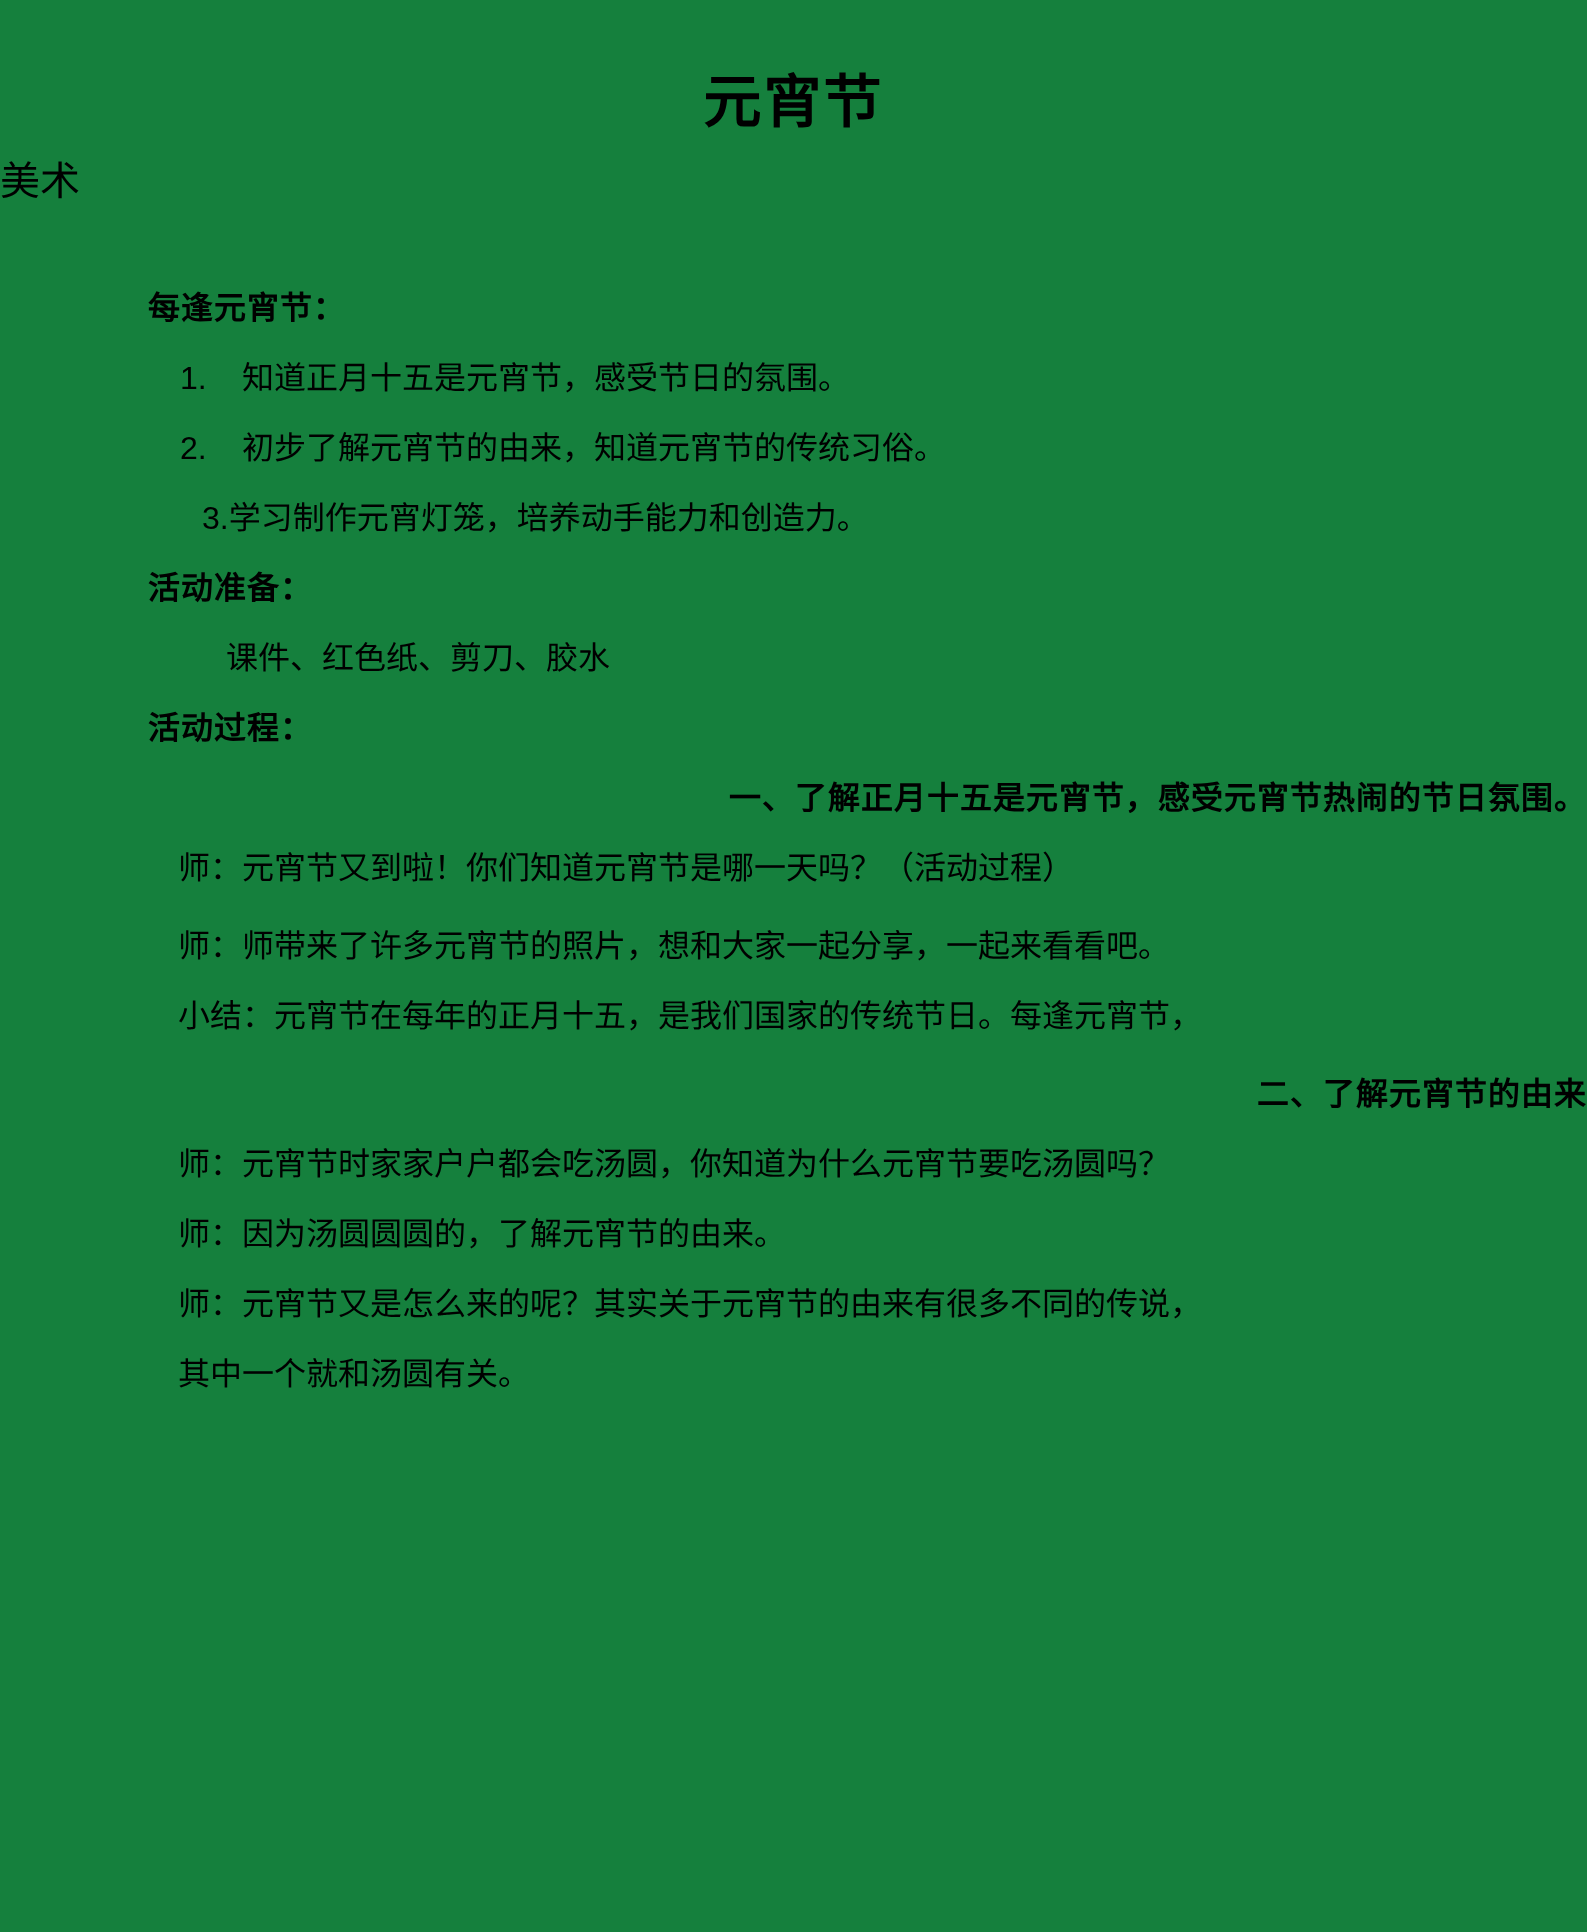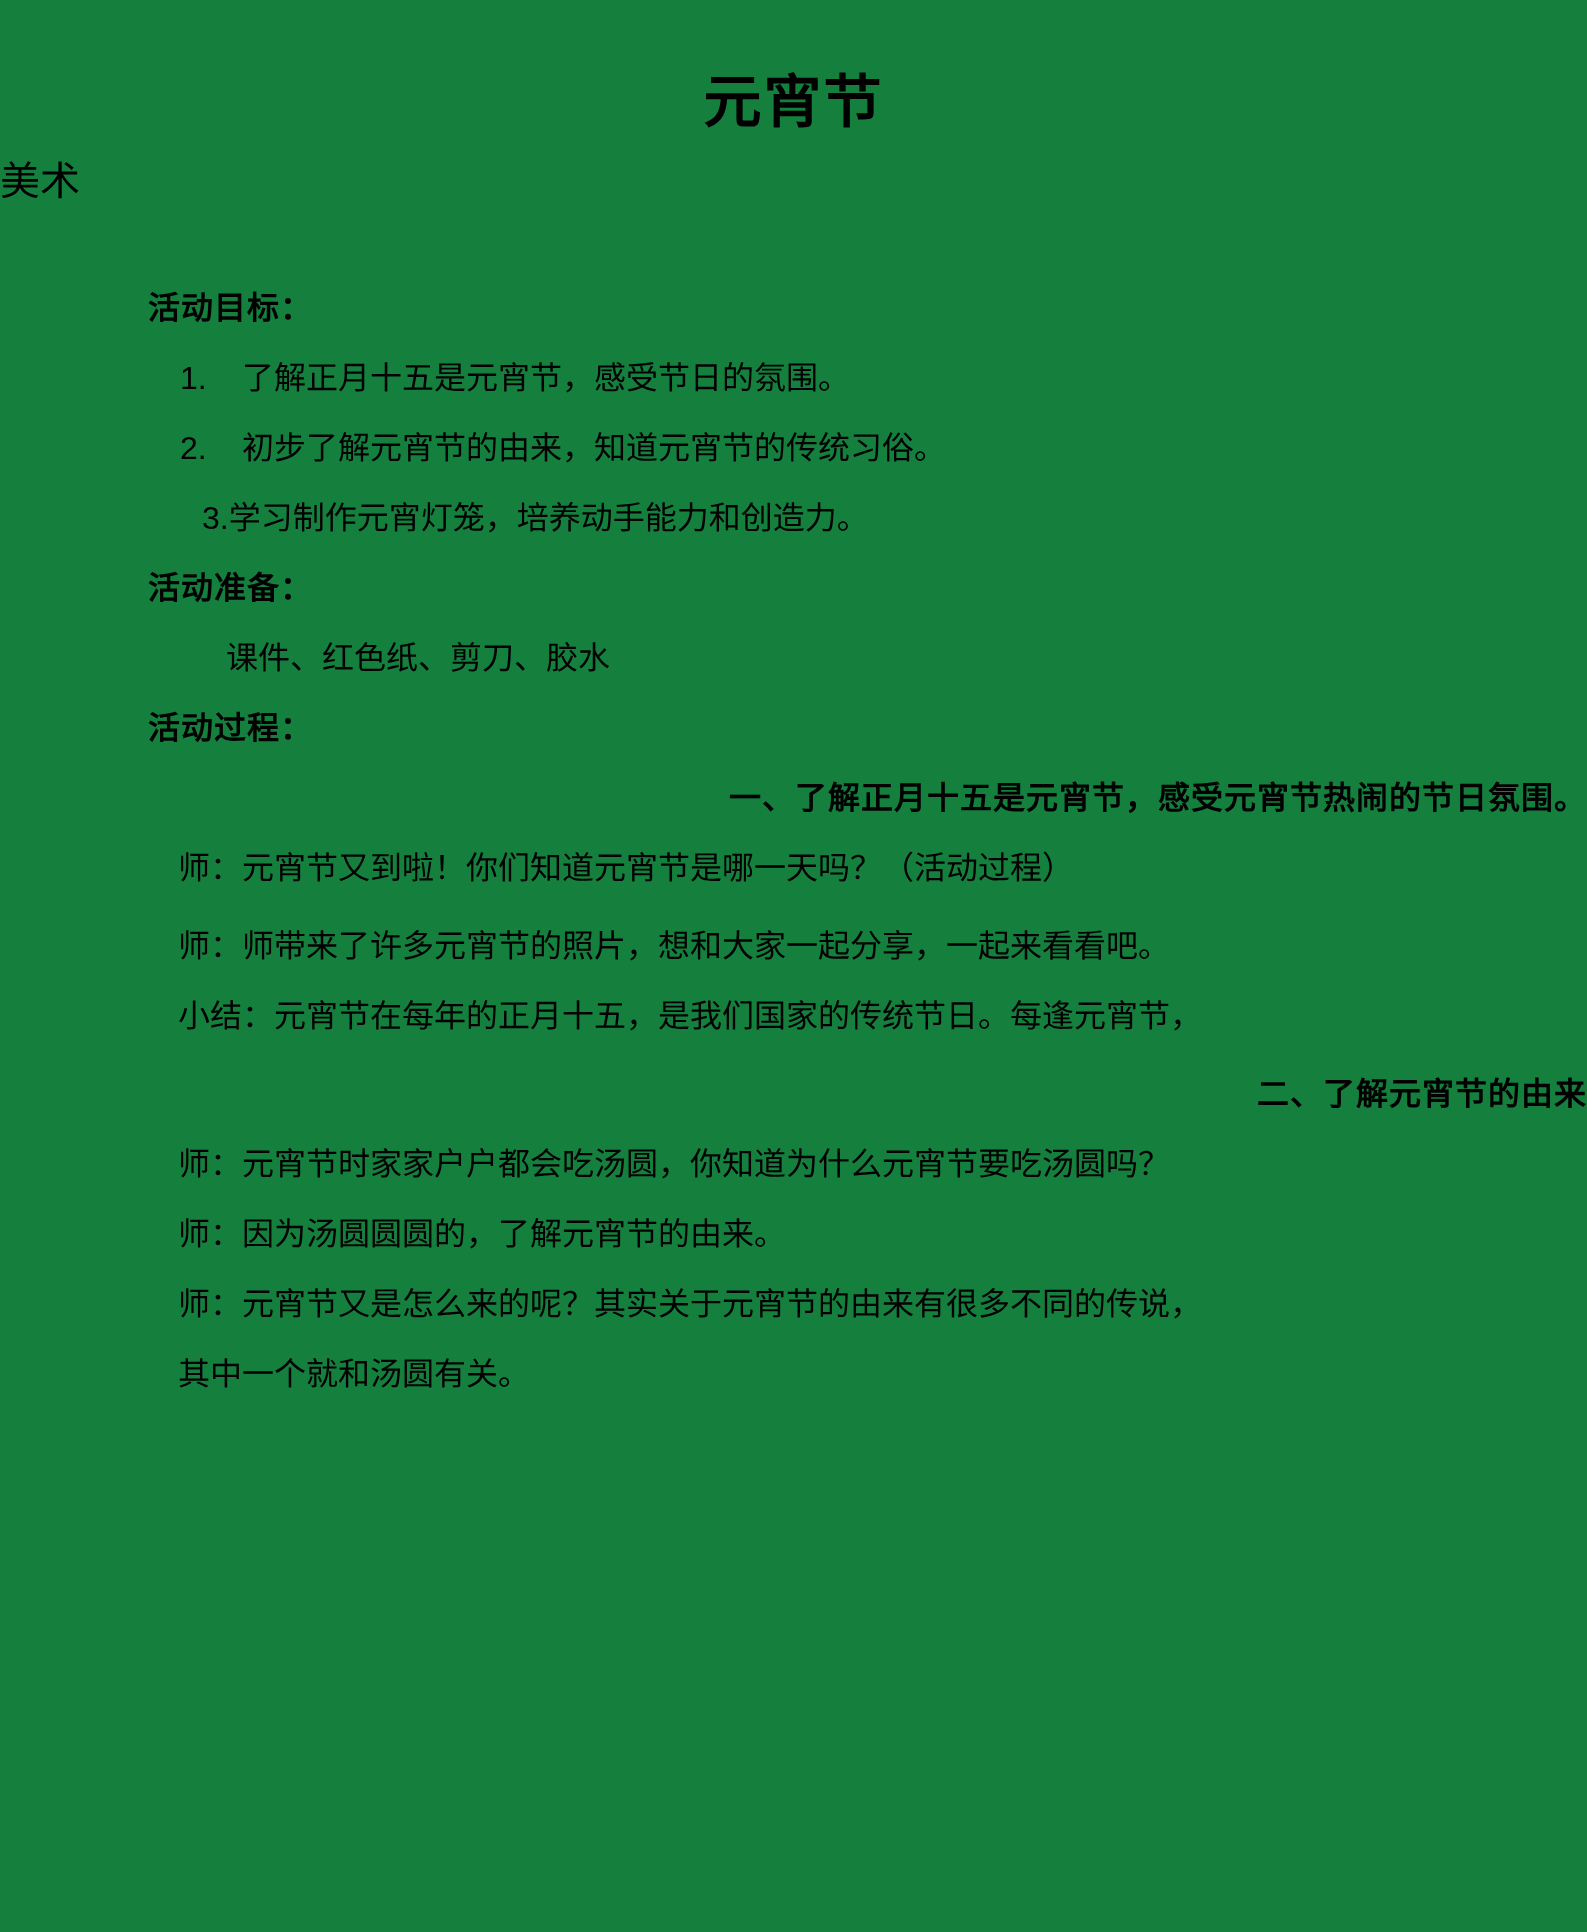--- a/index.html
+++ b/index.html
@@ -81,26 +81,26 @@
 <body>
 
 <div class="page">
 
   <h1 class="doc-title">元宵节</h1>
 
   <h2 class="doc-subtitle">美术</h2>
 
   <div class="body-block">
 
-    <p class="line heading">活动目标：</p>
+    <p class="line heading">每逢元宵节：</p>
 
     <div class="gap-sm"></div>
 
     <div id="objectives-list">
-        <p class="line numbered"><span class="num">1.</span><span>了解正月十五是元宵节，感受节日的氛围。</span></p>
+        <p class="line numbered"><span class="num">1.</span><span>知道正月十五是元宵节，感受节日的氛围。</span></p>
         <div class="gap-sm"></div>
         <p class="line numbered"><span class="num">2.</span><span>初步了解元宵节的由来，知道元宵节的传统习俗。</span></p>
         <div class="gap-sm"></div>
         <p class="line numbered-tight">3.学习制作元宵灯笼，培养动手能力和创造力。</p>
       </div>
 
     <div class="gap-sm"></div>
 
     <p class="line heading">活动准备：</p>
 

